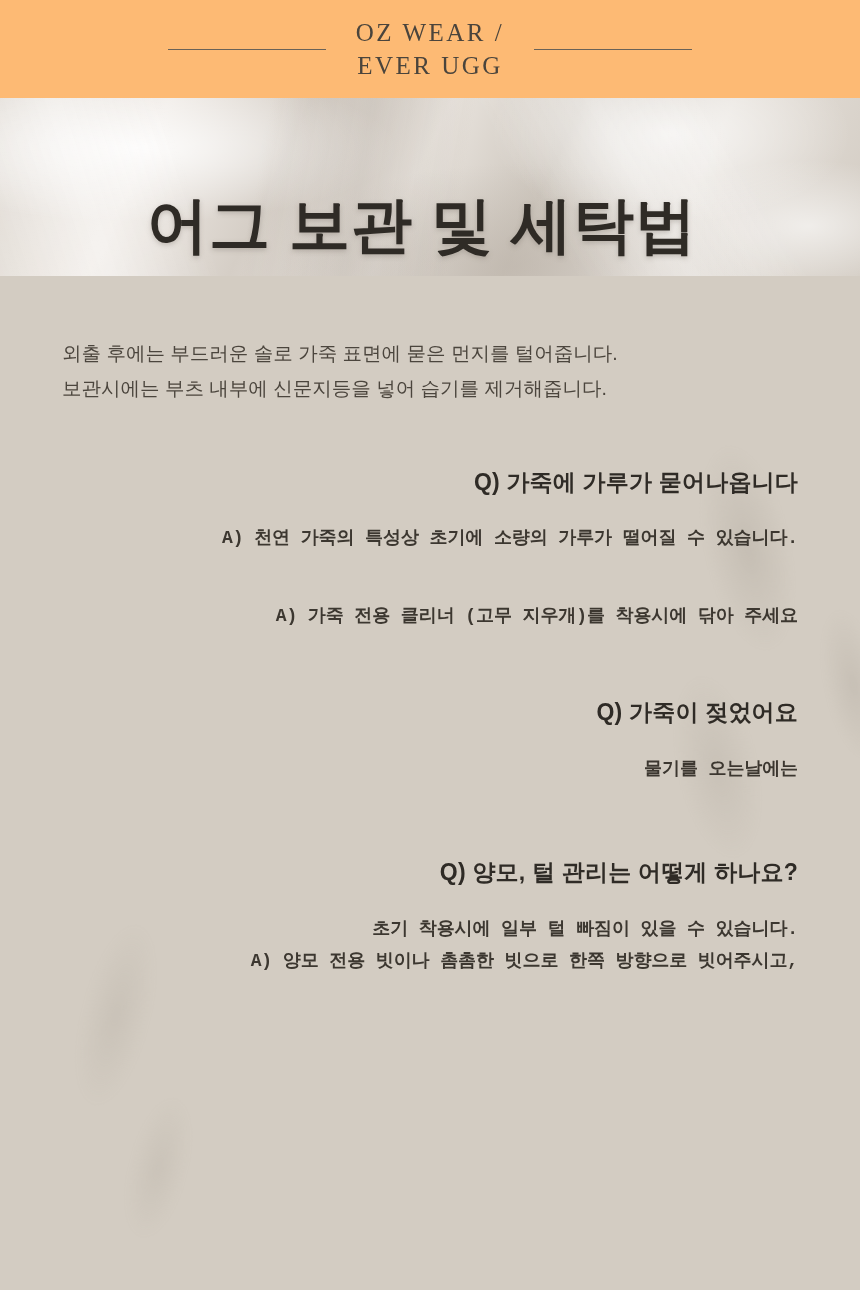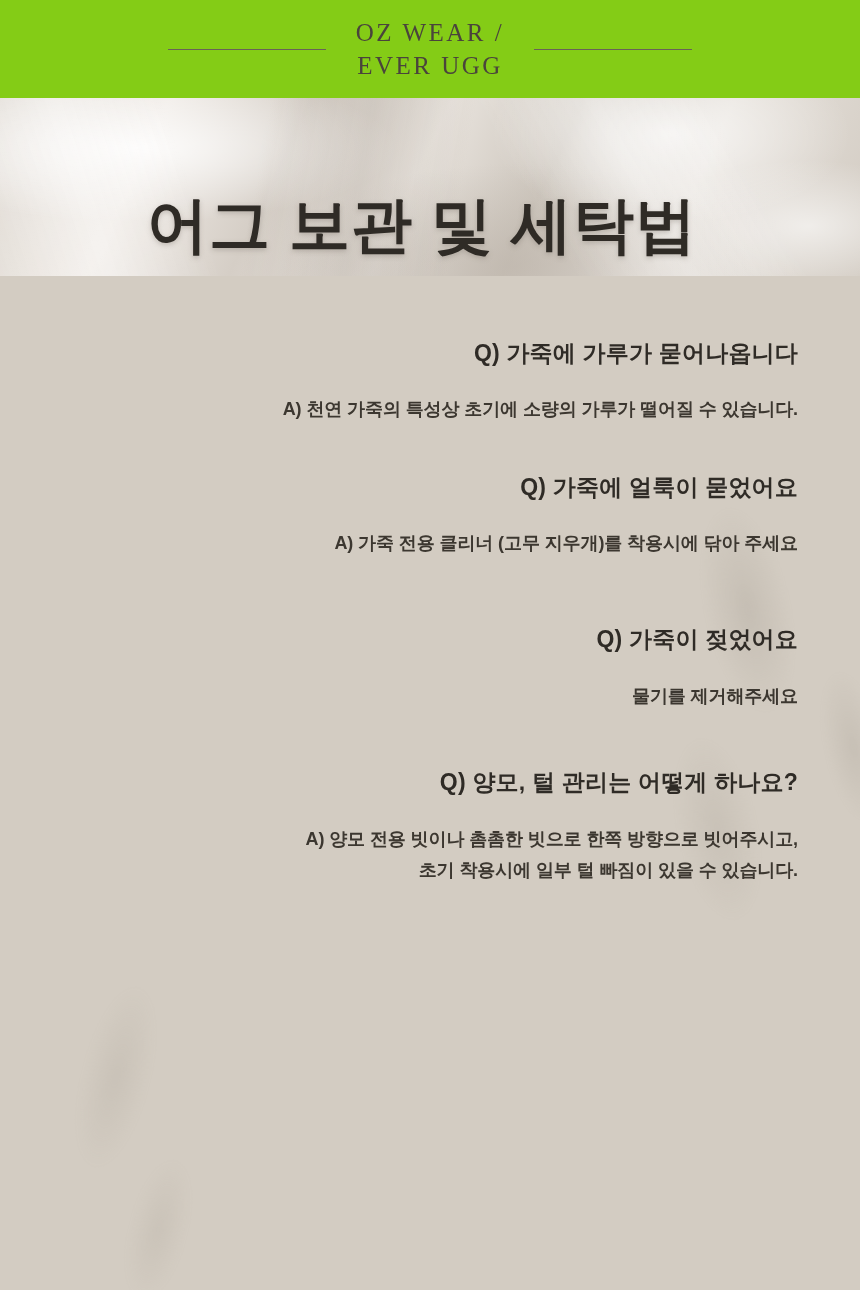--- a/index.html
+++ b/index.html
@@ -18,21 +18,21 @@
     width: 860px;
     height: 1290px;
     background: #d3ccc2;
     overflow: hidden;
   }
 
   
   .brand-bar {
     position: relative;
     height: 98px;
-    background: #84cc16;
+    background: #fdba74;
     display: flex;
     align-items: center;
     justify-content: center;
   }
   .brand-inner {
     display: flex;
     align-items: center;
     justify-content: center;
     gap: 30px;
     width: 100%;
@@ -151,23 +151,24 @@
     letter-spacing: 0.2px;
     margin: 0 0 26px 2px;
   }
   .answer {
     font-size: 18px;
     font-weight: 700;
     color: #3c3730;
     line-height: 1.62;
     margin: 0 0 0 14px;
     letter-spacing: -0.1px;
+    font-family: Liberation Mono, monospace;
   }
   .gap-lg { margin-bottom: 66px; }
-  .gap-xl { margin-bottom: 54px; }
+  .gap-xl { margin-bottom: 72px; }
   .answer-spaced { line-height: 1.75; }
 </style>
 </head>
 <body>
 
 <div class="page">
 
   <header class="brand-bar">
     <div class="brand-inner">
       <span class="brand-rule"></span>
@@ -180,40 +181,43 @@
   <section class="hero">
     <div class="silk"></div>
     <div class="silk2"></div>
     <h1 class="hero-title">어그 보관 및 세탁법</h1>
   </section>
 
   <main class="content">
     <div class="leaf-shadow leaf-a"></div>
     <div class="leaf-shadow leaf-b"></div>
 
+    <div class="intro">
+      <p>외출 후에는 부드러운 솔로  가죽 표면에 묻은 먼지를 털어줍니다.</p>
+      <p>보관시에는 부츠 내부에 신문지등을 넣어 습기를 제거해줍니다.</p>
+    </div>
 
     <div class="faq">
 
       <div class="qa-block">
         <p class="question">Q) 가죽에 가루가 묻어나옵니다</p>
         <p class="answer">A) 천연 가죽의 특성상 초기에  소량의 가루가 떨어질 수 있습니다.</p>
       </div>
 
       <div class="qa-block gap-lg">
-        <p class="question">Q) 가죽에 얼룩이 묻었어요</p>
         <p class="answer">A) 가죽 전용 클리너 (고무 지우개)를 착용시에 닦아 주세요</p>
       </div>
 
       <div class="qa-block gap-xl">
         <p class="question">Q) 가죽이 젖었어요</p>
-        <p class="answer answer-spaced">물기를 제거해주세요</p>
+        <p class="answer answer-spaced">물기를 오는날에는</p>
       </div>
 
       <div class="qa-block">
         <p class="question">Q) 양모, 털 관리는 어떻게 하나요?</p>
+        <p class="answer answer-spaced">초기 착용시에 일부 털 빠짐이 있을 수 있습니다.</p>
         <p class="answer answer-spaced">A) 양모 전용 빗이나 촘촘한 빗으로 한쪽 방향으로 빗어주시고,</p>
-        <p class="answer answer-spaced">초기 착용시에 일부 털 빠짐이 있을 수 있습니다.</p>
       </div>
 
     </div>
   </main>
 
 </div>
 
 </body></html>

